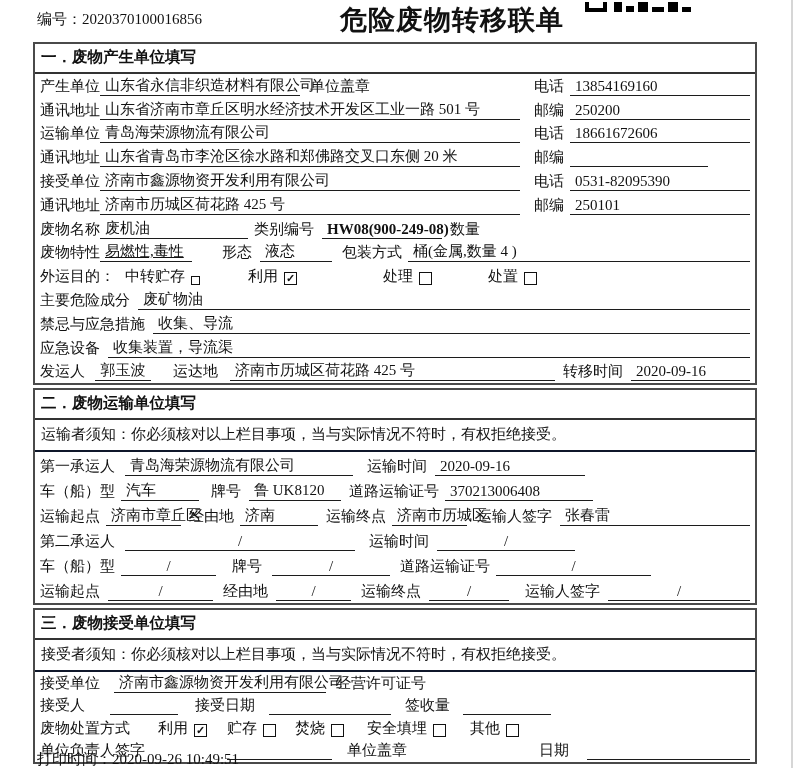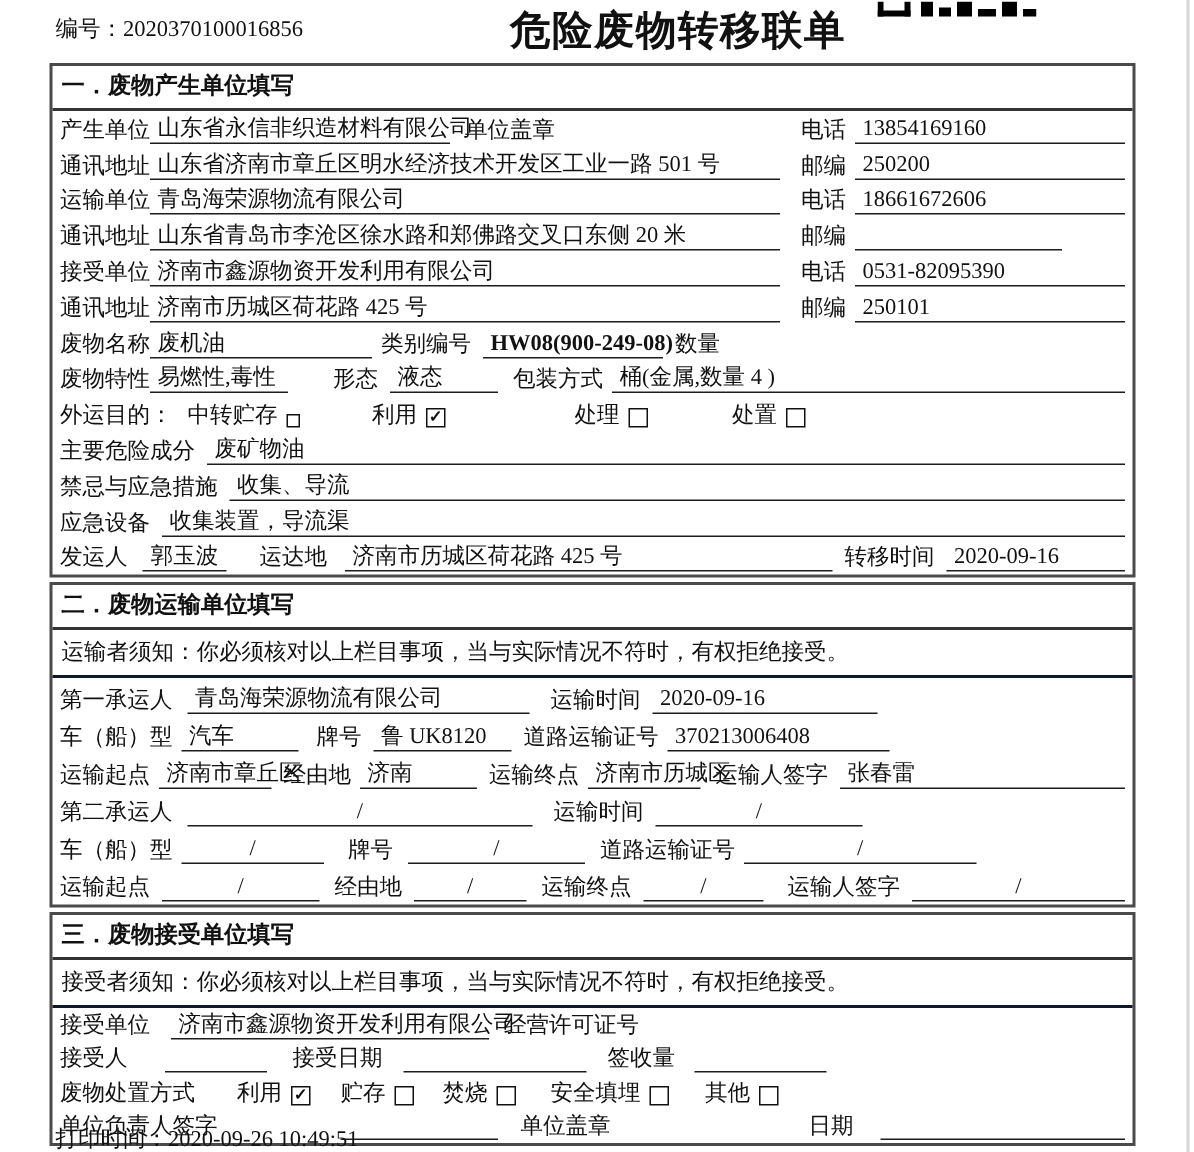--- a/index.html
+++ b/index.html
@@ -139,21 +139,21 @@
       <div class="row">
         <span class="lbl">废物名称</span>
         <span class="u" style="width:148px;">废机油</span>
         <span class="lbl" style="margin-left:6px;">类别编号</span>
         <span class="u" style="width:120px; margin-left:8px;font-weight:bold;">HW08(900-249-08)</span>
         <span class="lbl" style="margin-left:8px;">数量</span>
       </div>
 
       <div class="row">
         <span class="lbl">废物特性</span>
-        <span class="u" style="width:92px;">易燃性,毒性</span>
+        <span class="u" style="width:92px;text-decoration:underline;">易燃性,毒性</span>
         <span class="lbl" style="margin-left:30px;">形态</span>
         <span class="u" style="width:72px; margin-left:8px;">液态</span>
         <span class="lbl" style="margin-left:10px;">包装方式</span>
         <span class="u grow" style="margin-left:6px;">桶(金属,数量 4 )</span>
       </div>
 
       <div class="row">
         <span class="lbl">外运目的：</span>
         <span class="lbl" style="margin-left:10px;">中转贮存</span>
         <span class="cb cb-sm"></span>

